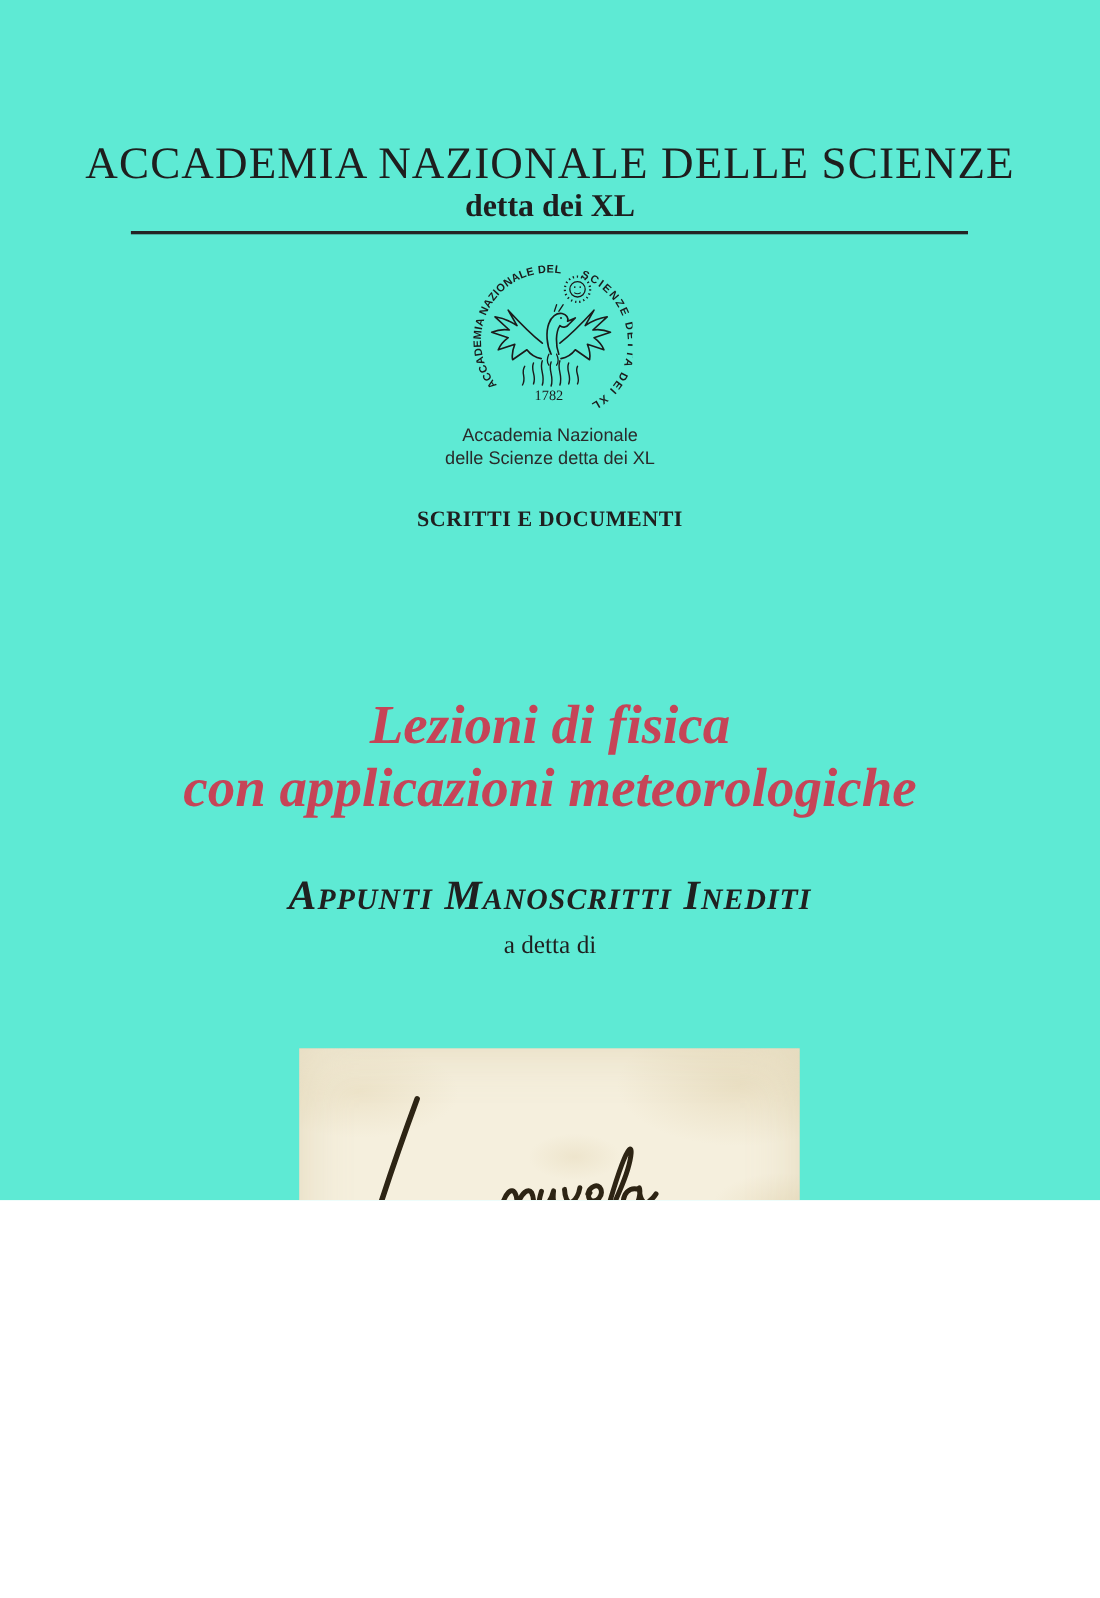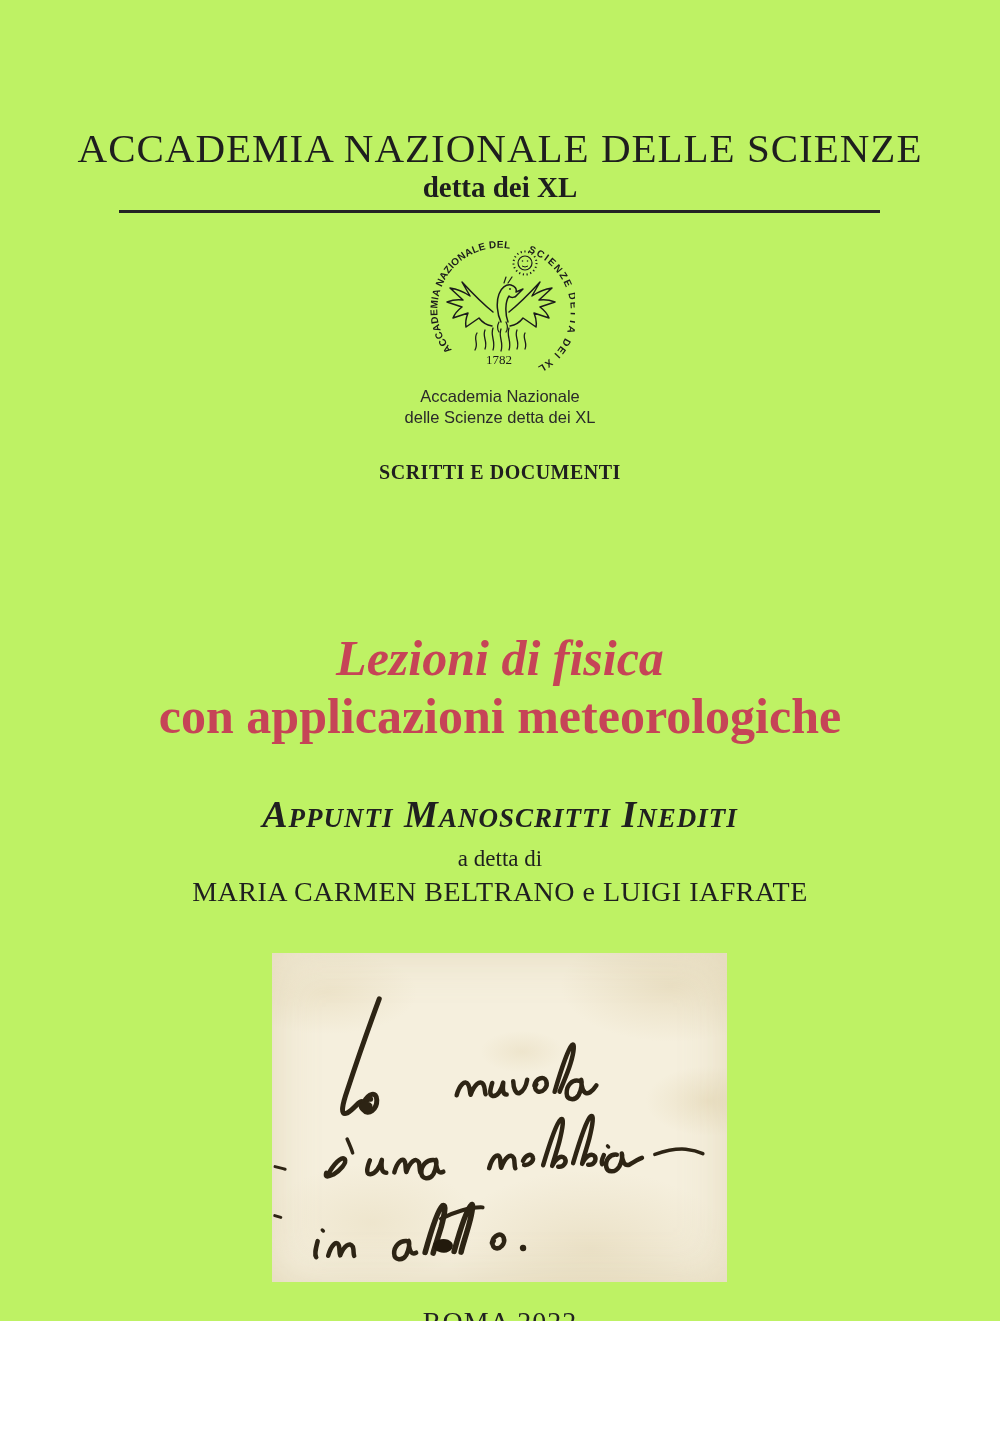--- a/index.html
+++ b/index.html
@@ -1,41 +1,41 @@
 <!DOCTYPE html>
 <html><head>
 <meta charset="utf-8">
 <style>
   html,body{margin:0;padding:0;}
   body{background:#ffffff;}
   .page{
     position:relative;
-    width:1000px;height:1321px;
+    width:1000px;height:1091px;
     margin:0 auto;
-    background:#bef264;
+    background:#5eead4;
     font-family:"Liberation Serif","DejaVu Serif",serif;
     color:#1f1f1f;
     overflow:hidden;
   }
   .centered{position:absolute;left:0;right:0;text-align:center;}
 
   .academy-title{top:124px;font-size:41px;letter-spacing:1px;color:#1e1e1e;white-space:nowrap;}
   .academy-subtitle{top:171px;font-size:29px;font-weight:bold;color:#1e1e1e;}
   .header-rule{position:absolute;top:210px;left:119px;width:761px;height:3px;background:#242424;}
 
   .emblem{position:absolute;left:425px;top:231px;width:150px;height:152px;}
   .emblem-caption{top:386px;font-family:"Liberation Sans","DejaVu Sans",sans-serif;
     font-size:16.5px;line-height:21px;color:#2a2a2a;}
 
   .series-title{top:461px;font-size:20px;font-weight:bold;letter-spacing:.5px;}
   .series-volume{top:498px;font-size:28px;font-weight:bold;letter-spacing:1px;}
 
   .author-name{top:566px;font-size:46px;font-weight:bold;color:#c64457;}
   .book-title-1{top:629px;font-size:50px;font-weight:bold;font-style:italic;color:#c64457;}
-  .book-title-2{top:687px;font-size:50px;font-weight:bold;color:#c64457;}
+  .book-title-2{top:687px;font-size:50px;font-weight:bold;font-style:italic;color:#c64457;}
   .book-subtitle{top:792px;font-size:38px;font-weight:bold;font-style:italic;
     font-variant:small-caps;letter-spacing:1px;color:#202020;}
 
   .editors-prefix{top:846px;font-size:23px;}
   .editors-names{top:876px;font-size:28px;letter-spacing:.5px;}
 
   .manuscript{
     position:absolute;left:272px;top:953px;width:455px;height:329px;
     background:
       radial-gradient(ellipse 130px 60px at 12% 12%, rgba(213,194,146,.25), transparent 70%),
@@ -112,21 +112,20 @@
     <div>delle Scienze detta dei XL</div>
   </div>
 
   <div class="centered series-title">SCRITTI E DOCUMENTI</div>
 
   <div class="centered book-title-1">Lezioni di fisica</div>
   <div class="centered book-title-2">con applicazioni meteorologiche</div>
   <div class="centered book-subtitle">Appunti Manoscritti Inediti</div>
 
   <div class="centered editors-prefix">a detta di</div>
-  <div class="centered editors-names">MARIA CARMEN BELTRANO e LUIGI IAFRATE</div>
 
   <div class="manuscript" title="La nuvola è una nebbia in alto.">
     <svg viewBox="0 0 455 329" aria-label="La nuvola è una nebbia in alto.">
       <g transform="rotate(-2 220 180)" stroke="#2d2414" fill="none" stroke-linecap="round" stroke-linejoin="round">
 
         <path d="M 112,42 C 103,64 88,102 77,132 C 72,145 68,158 76,155 C 84,151 89,141 93,145" stroke-width="5"></path>
         <path d="M 93,145 C 98,136 106,134 106,143 C 106,152 97,159 92,152 C 90,147 94,141 100,142" stroke-width="5"></path>
         <path d="M 88,148 C 91,144 98,143 101,147 C 103,151 99,156 94,155 C 90,154 87,151 88,148 Z" fill="#2d2414" stroke="none"></path>
         <path d="M 186,141 C 189,131 195,125 198,131 C 200,135 199,139 200,141 C 204,131 210,126 213,131 C 215,135 214,139 215,141" stroke-width="4.5"></path>
         <path d="M 222,130 C 220,136 218,142 222,143 C 227,144 231,137 233,130 C 232,137 232,142 236,142" stroke-width="4.5"></path>

